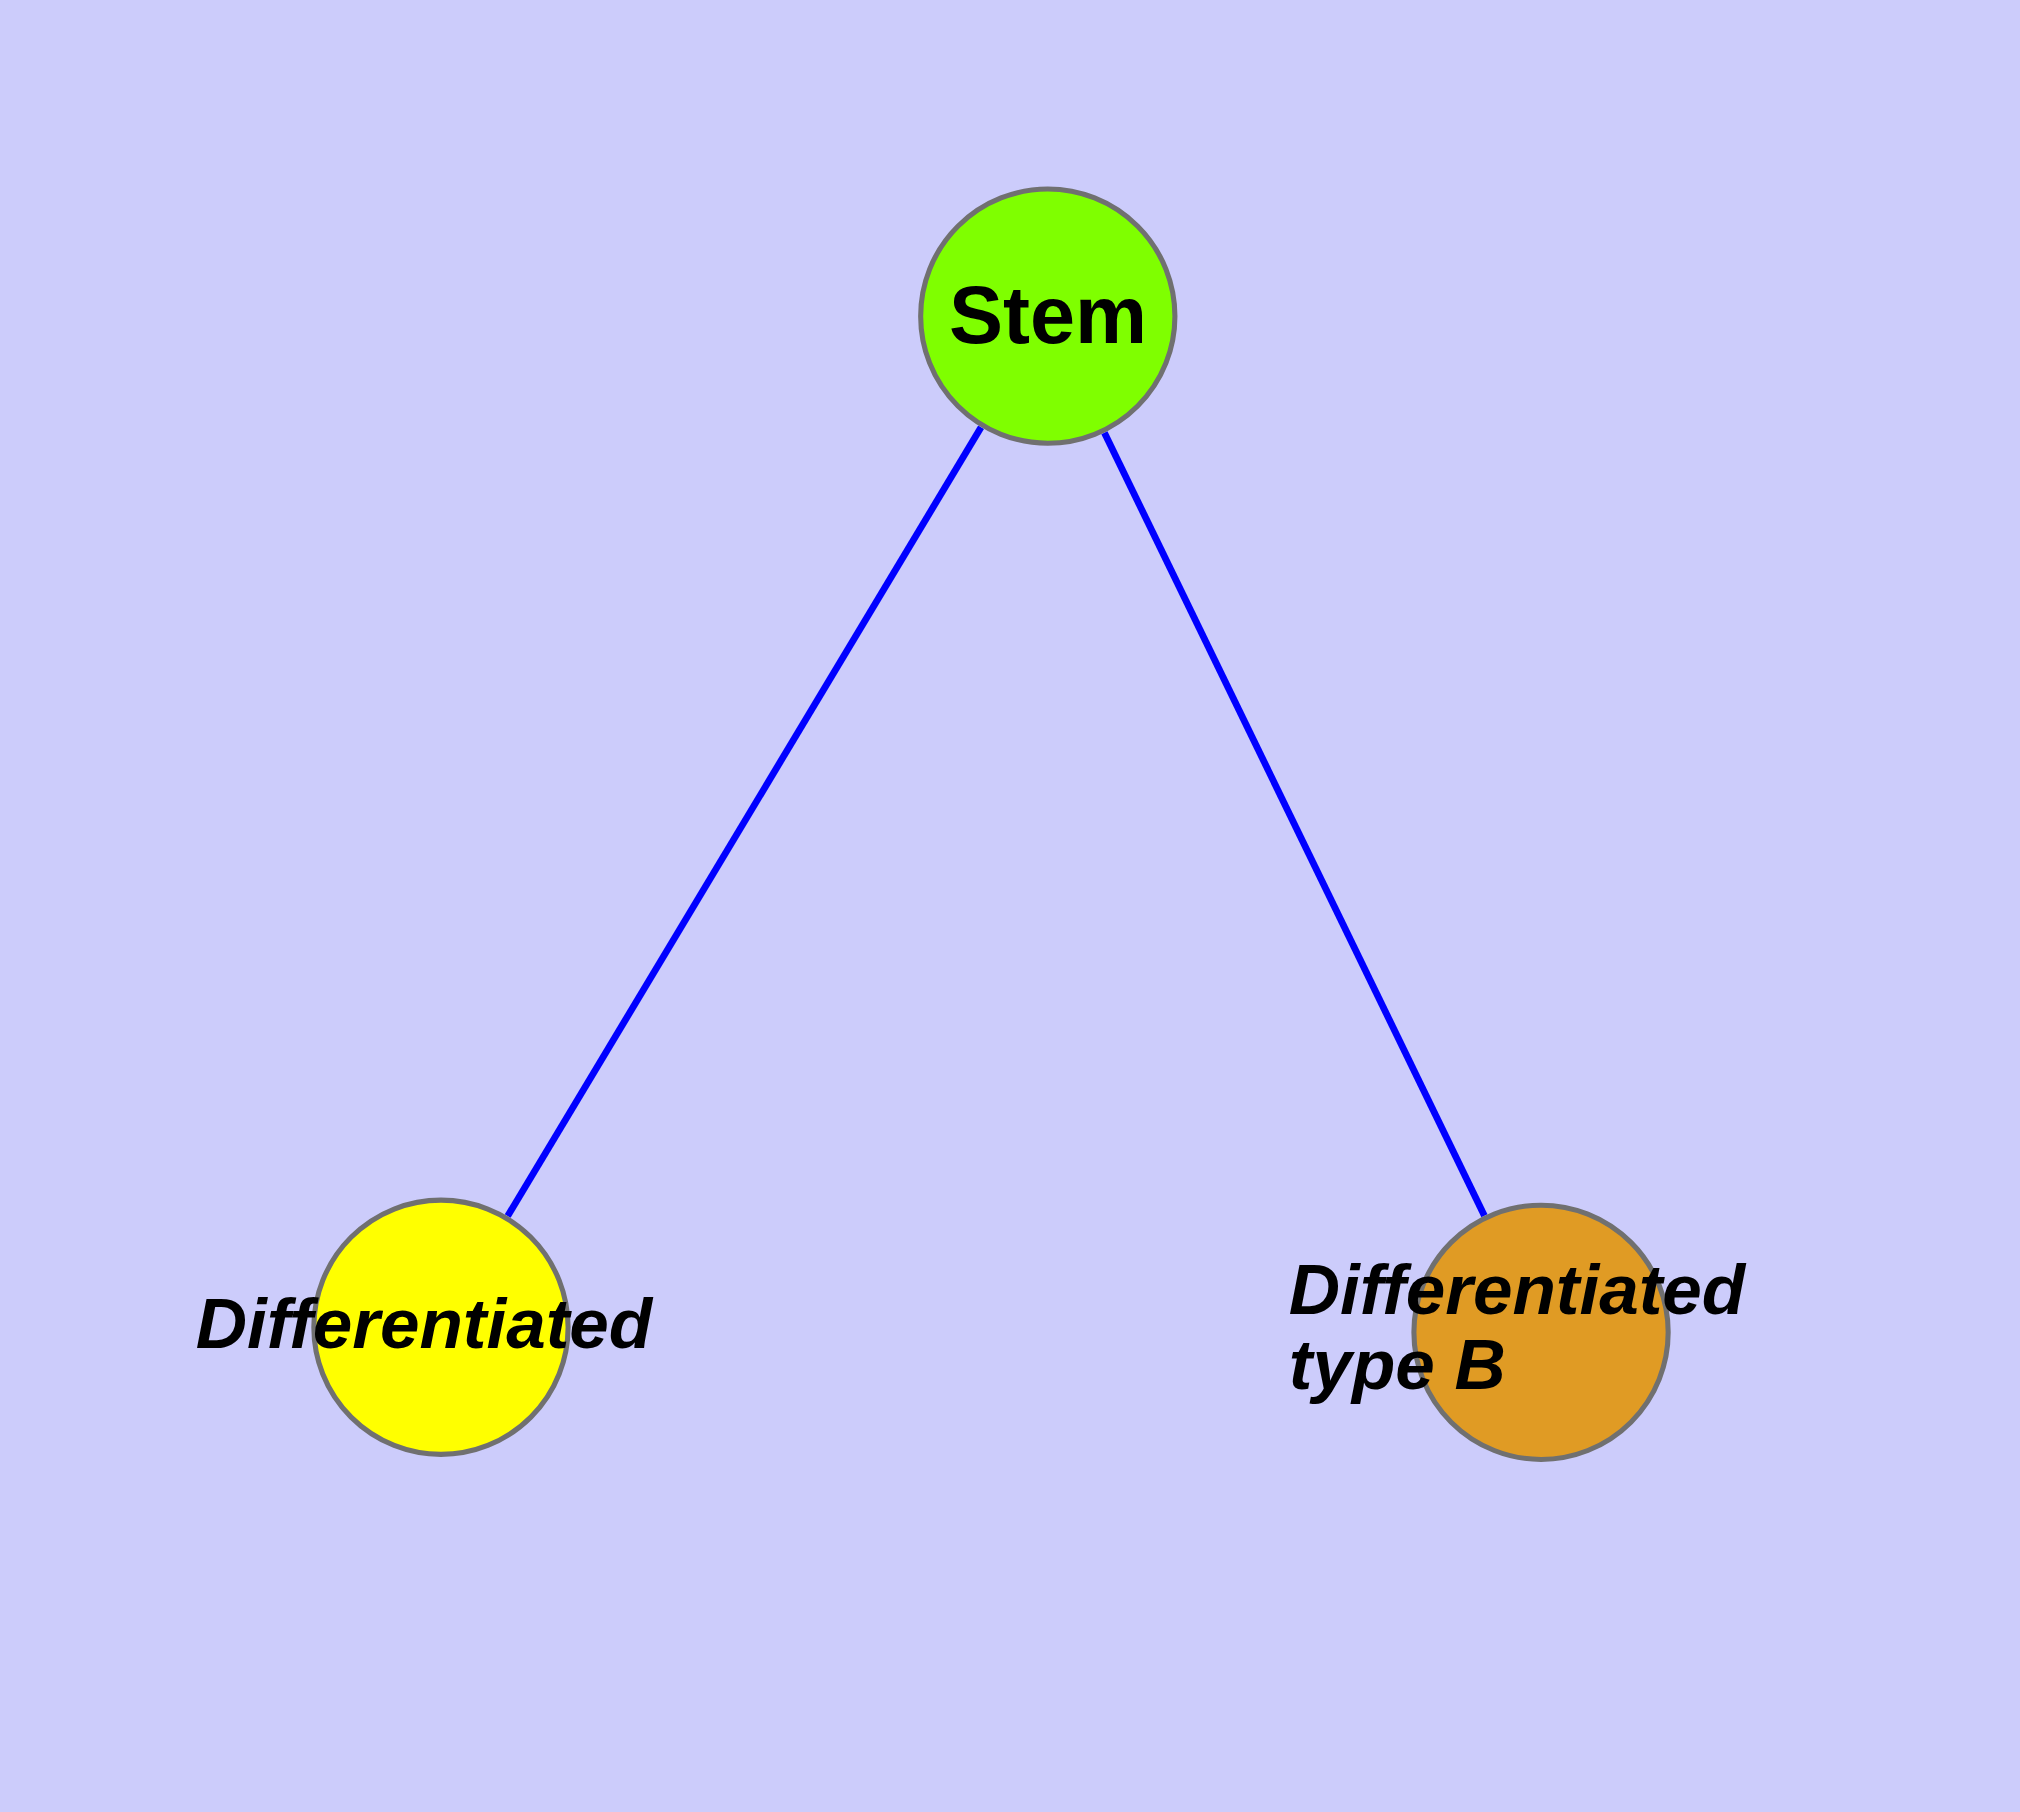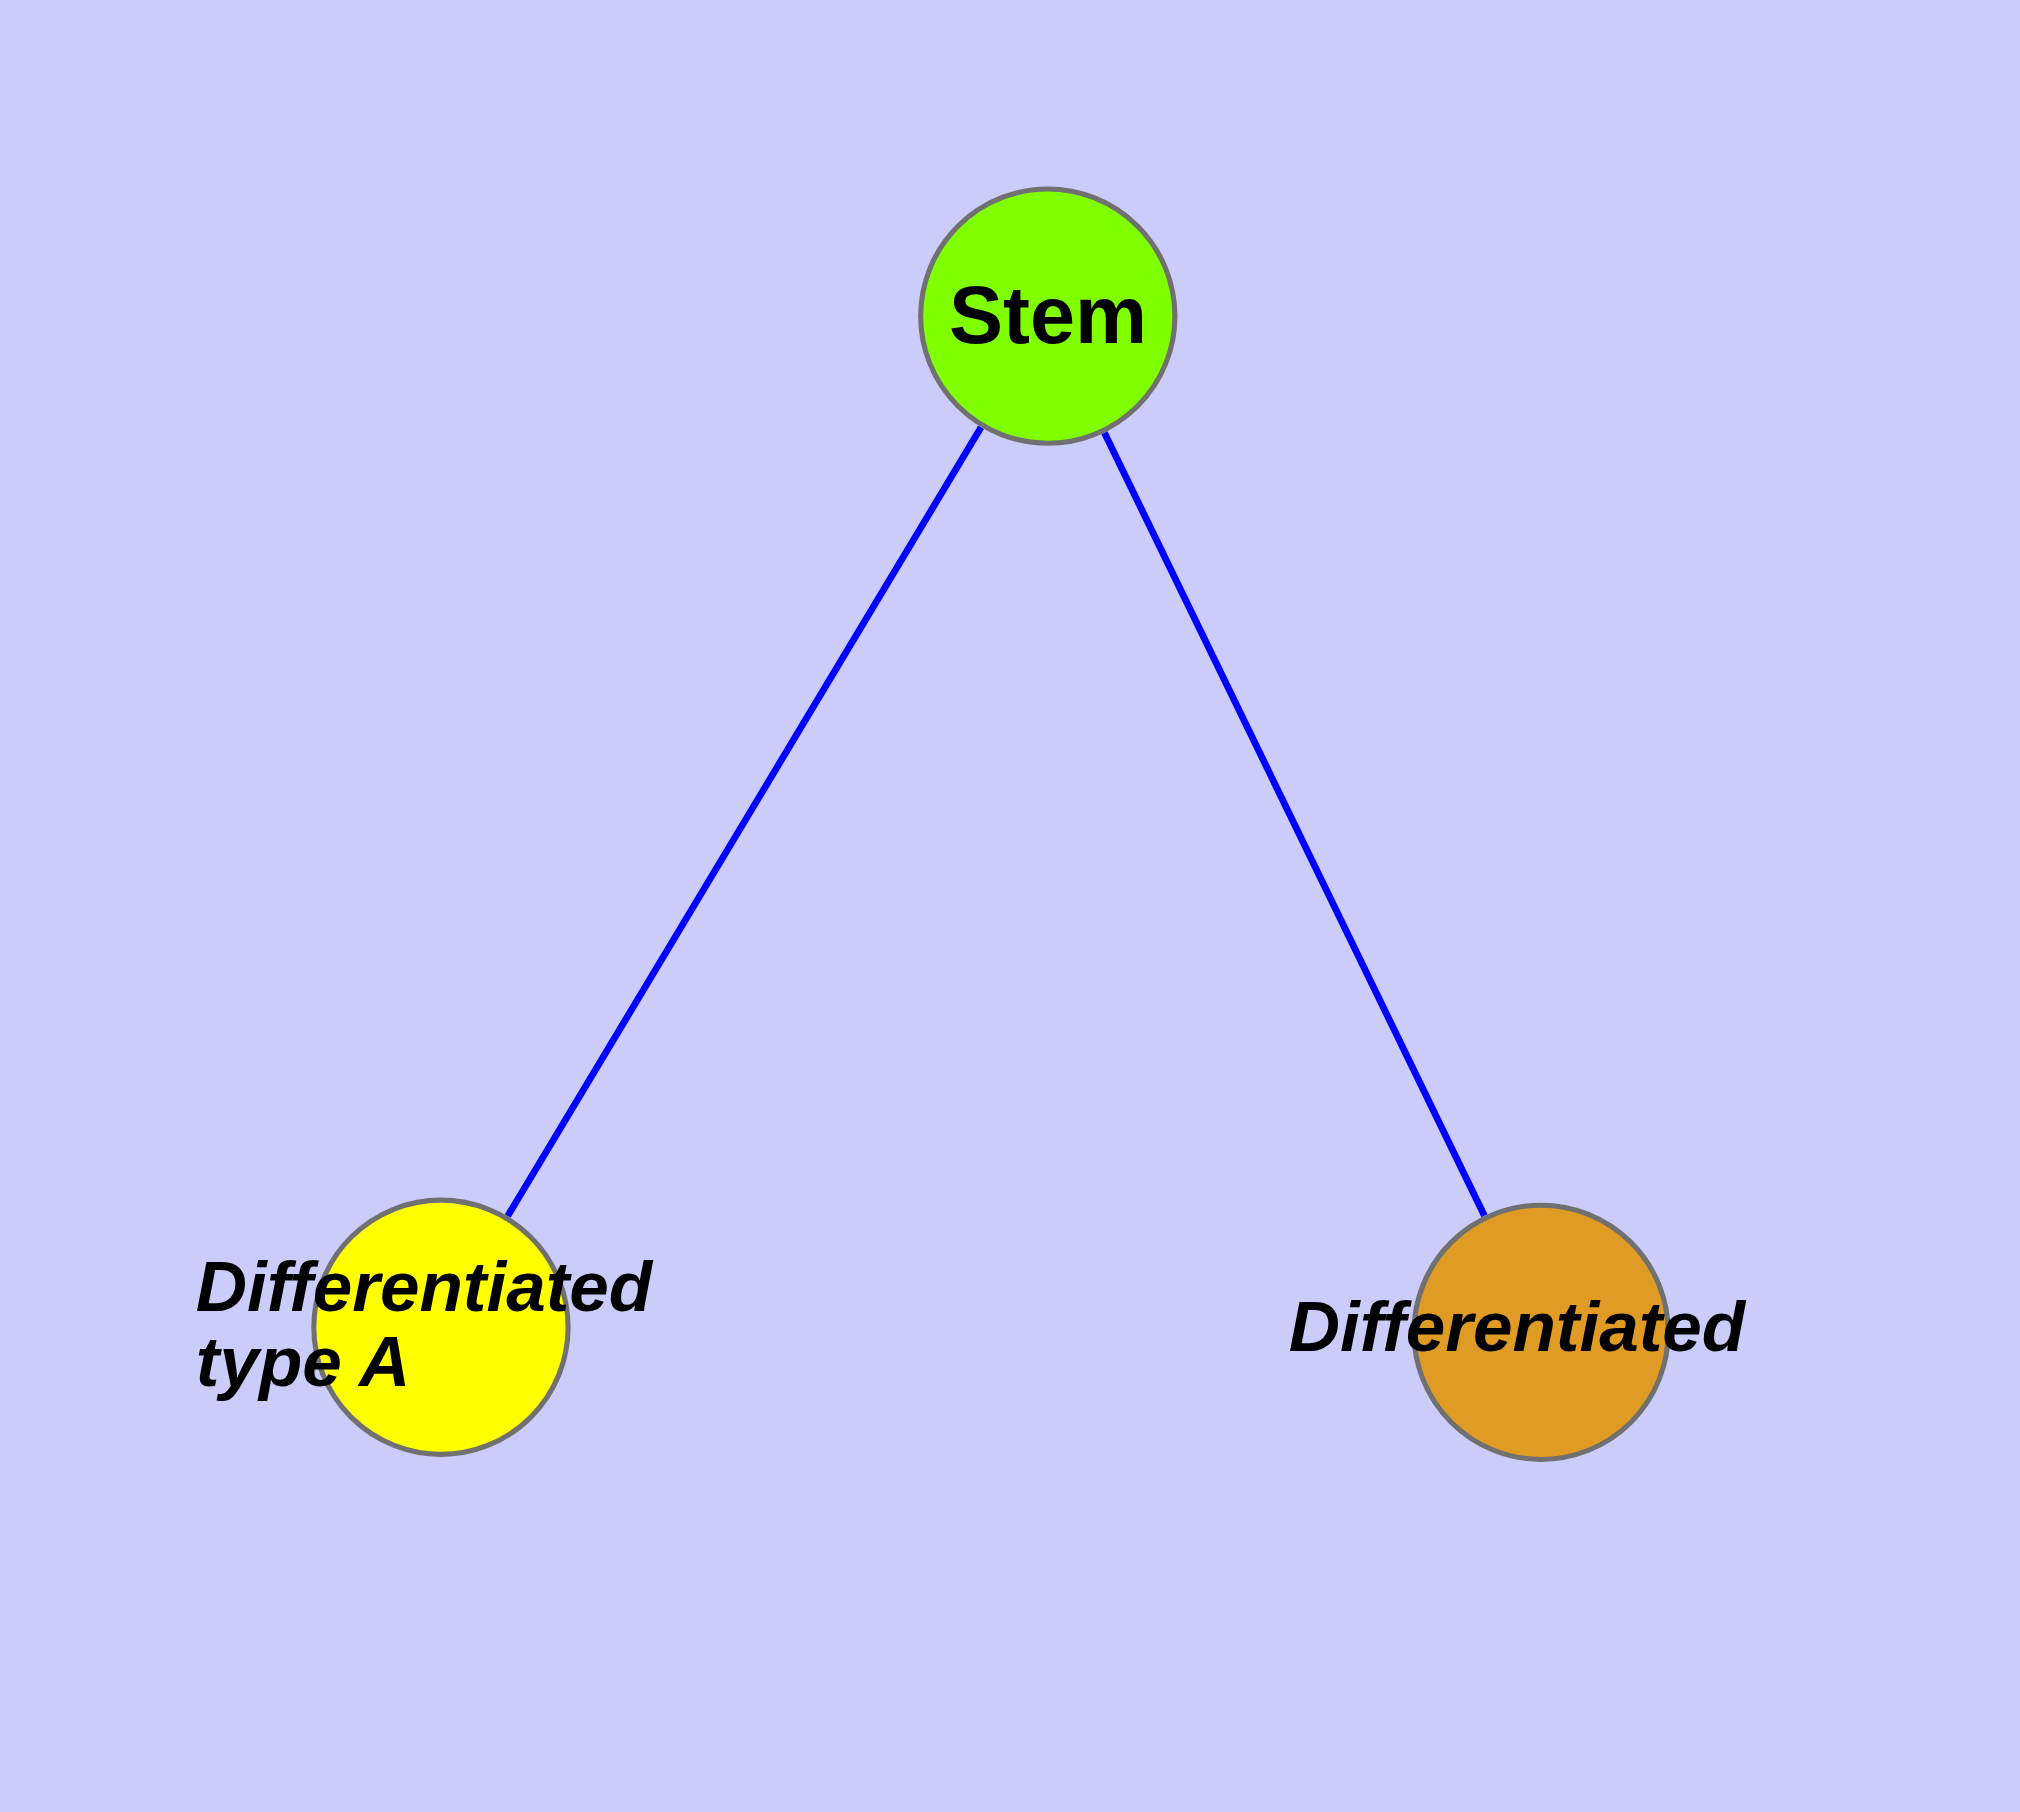--- a/index.html
+++ b/index.html
@@ -61,18 +61,18 @@
       </g>
     <g id="nodes-layer">
         <circle cx="1236" cy="373" r="150" fill="#7fff00" stroke="#707070" stroke-width="6"></circle>
         <circle cx="520" cy="1566" r="150" fill="#ffff00" stroke="#707070" stroke-width="6"></circle>
         <circle cx="1818" cy="1572" r="150" fill="#e09b24" stroke="#707070" stroke-width="6"></circle>
       </g>
   </svg>
 
   <div id="labels-layer">
       <div class="node-label big" style="left: 1048px; top: 316px; color: rgb(0, 0, 0);"><span>Stem</span></div>
-      <div class="node-label multi" style="left: 424px; top: 1324px; color: rgb(0, 0, 0);"><span>Differentiated</span><br><span>type A</span></div>
-      <div class="node-label multi" style="left: 1517px; top: 1327px; color: rgb(0, 0, 0);"><span>Differentiated</span><br></div>
+      <div class="node-label multi" style="left: 424px; top: 1324px; color: rgb(0, 0, 0);"><span>Differentiated</span><br></div>
+      <div class="node-label multi" style="left: 1517px; top: 1327px; color: rgb(0, 0, 0);"><span>Differentiated</span><br><span>type B</span></div>
     </div>
 
 </div>
 
 
 </body></html>

